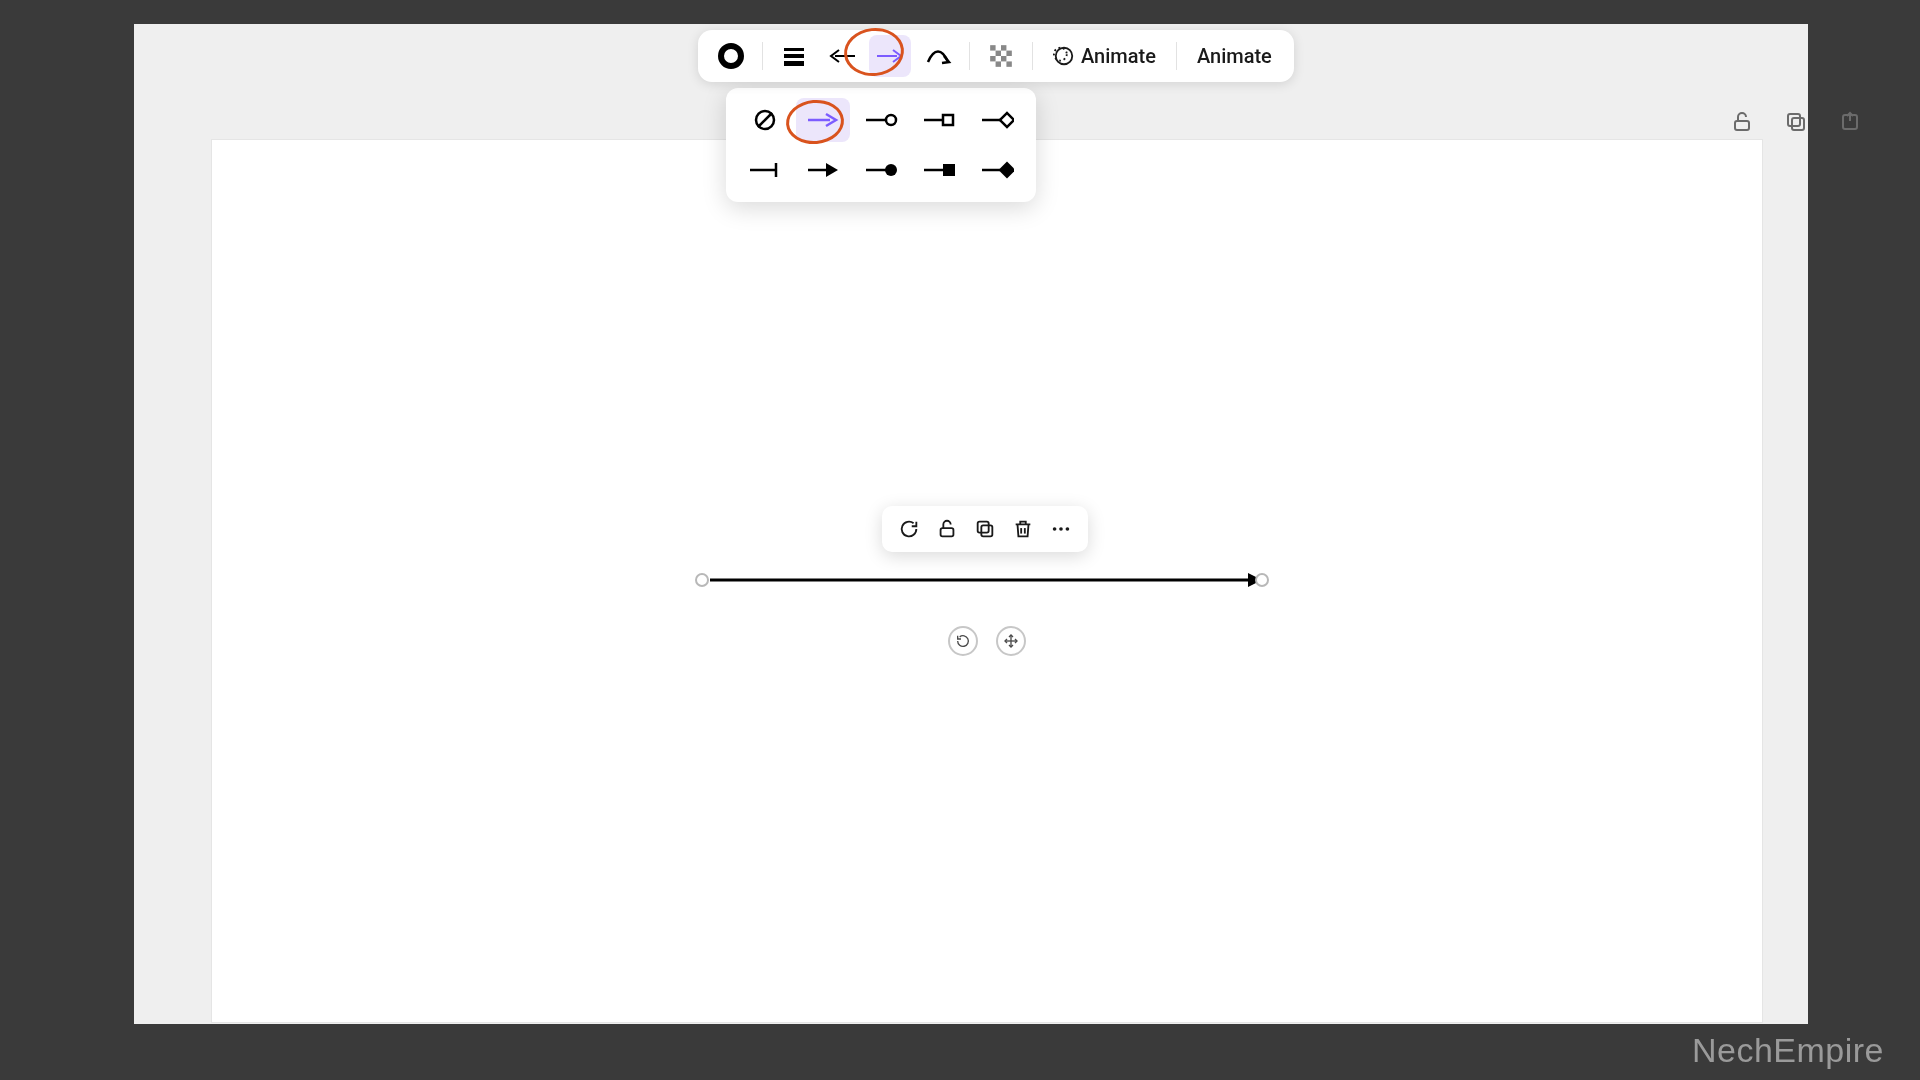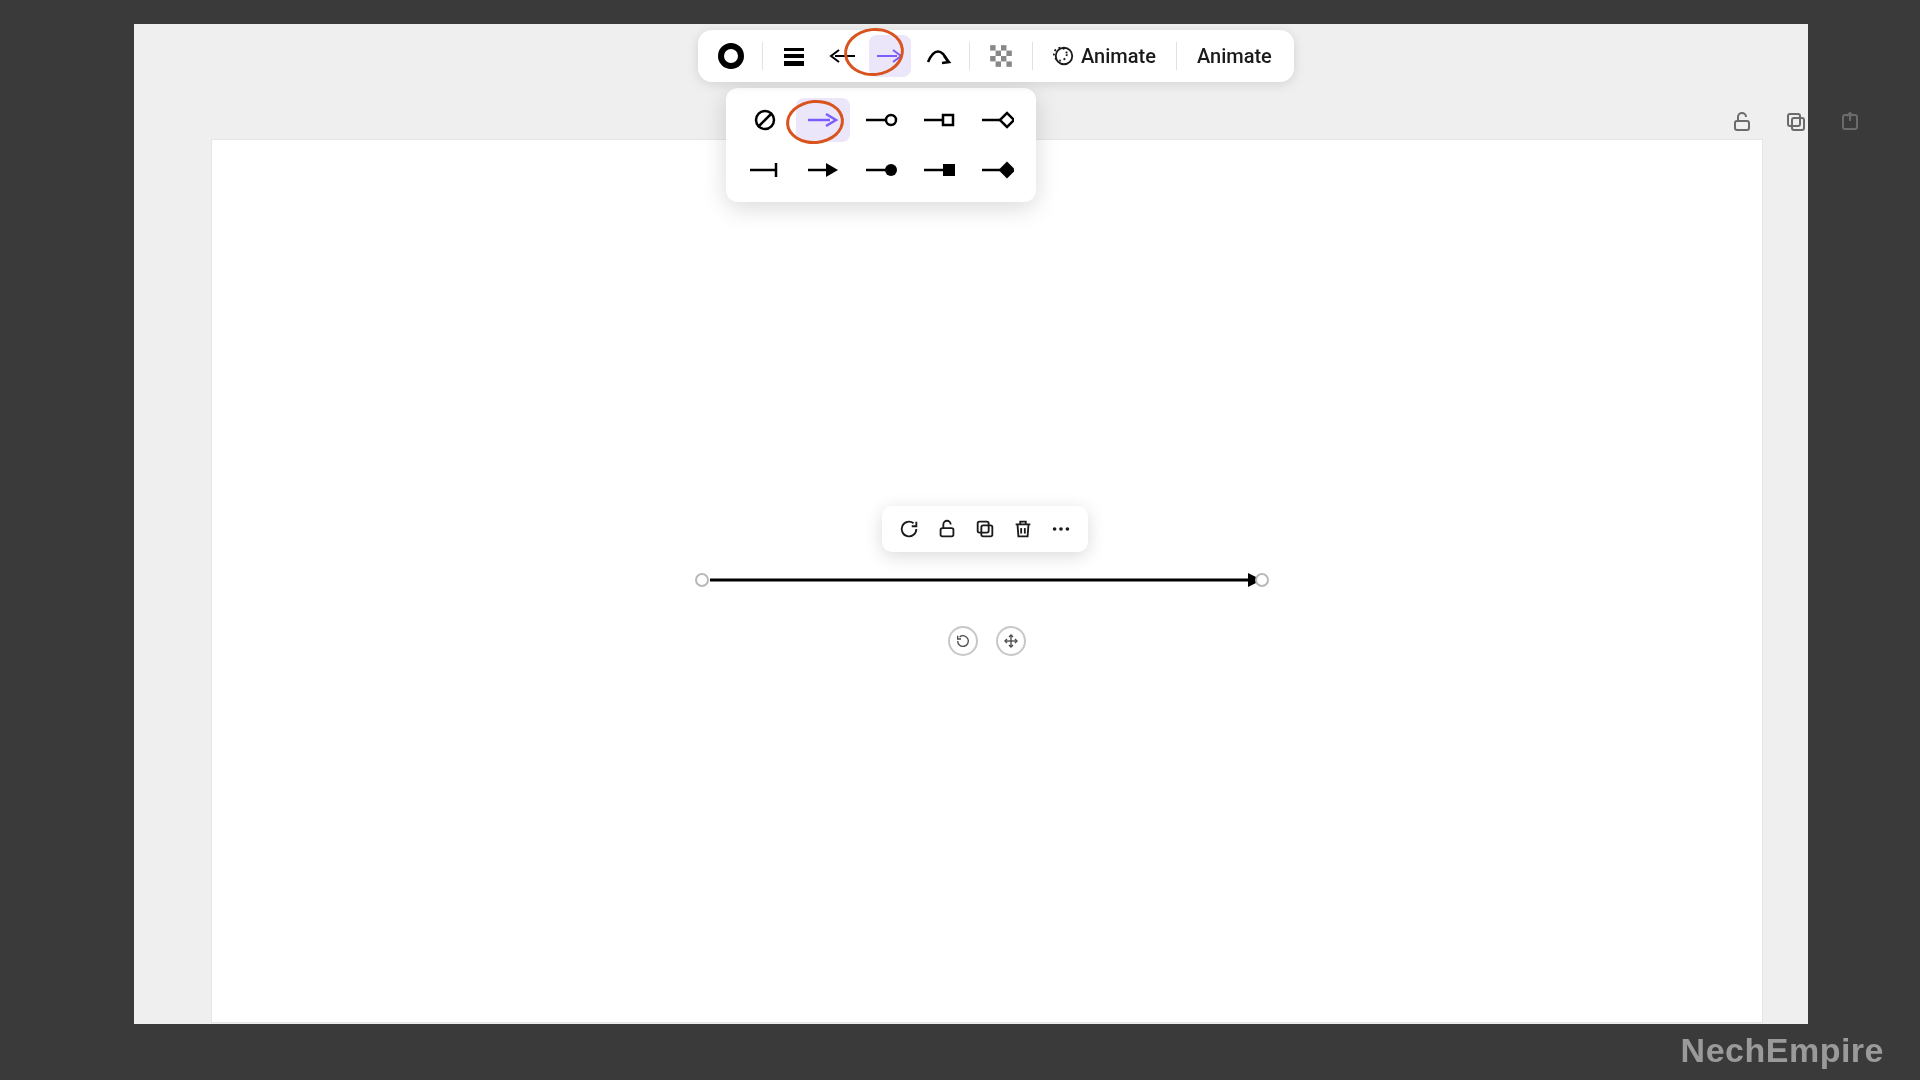--- a/index.html
+++ b/index.html
@@ -229,21 +229,21 @@
     color: #4a4a4a;
   }
 
   
   .watermark {
     position: absolute;
     right: 36px;
     bottom: 10px;
     color: #9a9a9a;
     font-size: 34px;
-    font-weight: 700;
+    font-weight: 400;
     letter-spacing: 0.5px;
     font-family: "Segoe UI", Arial, sans-serif;
     z-index: 50;
   }
 
   svg { display: block; }
 </style>
 </head>
 <body>
 

